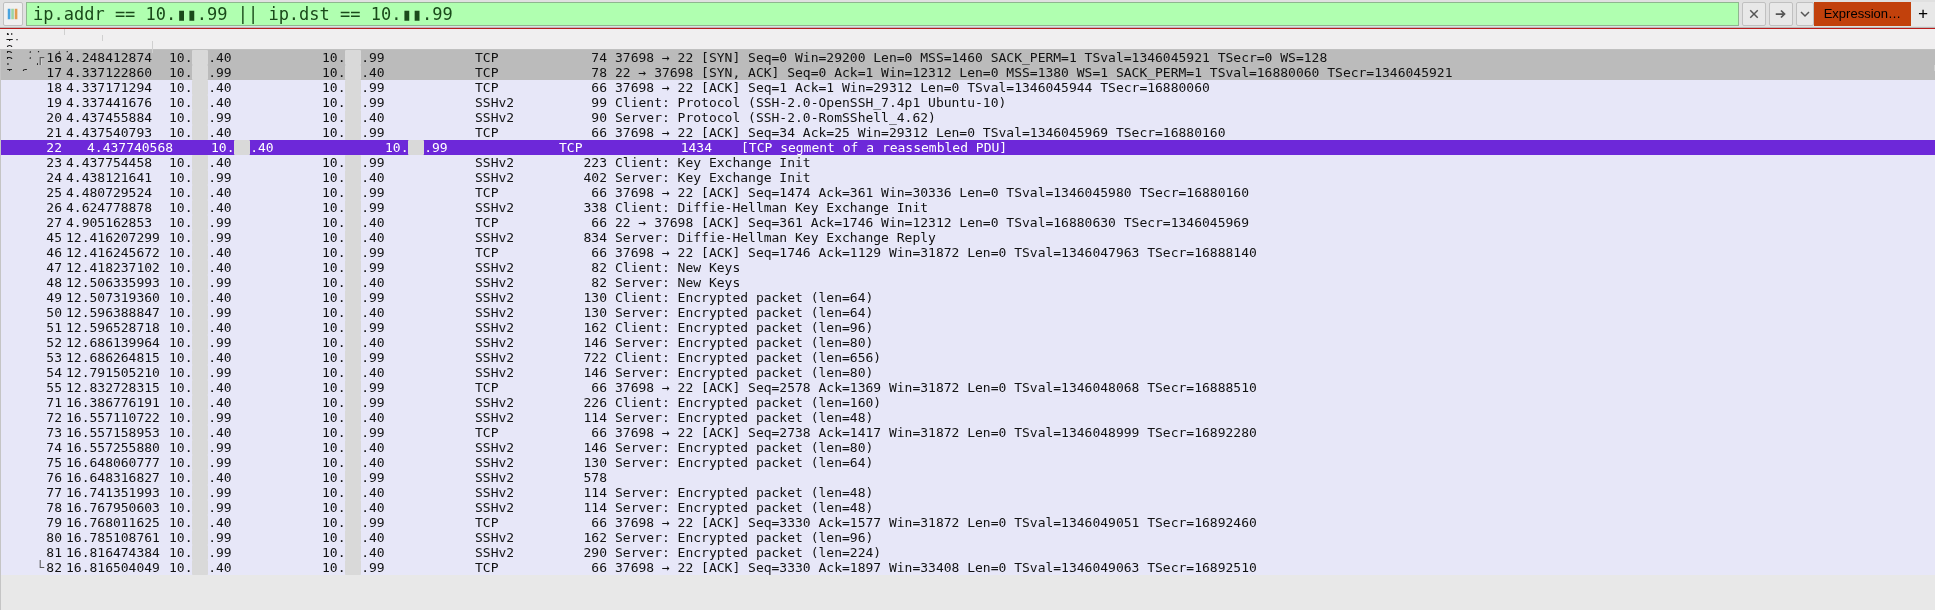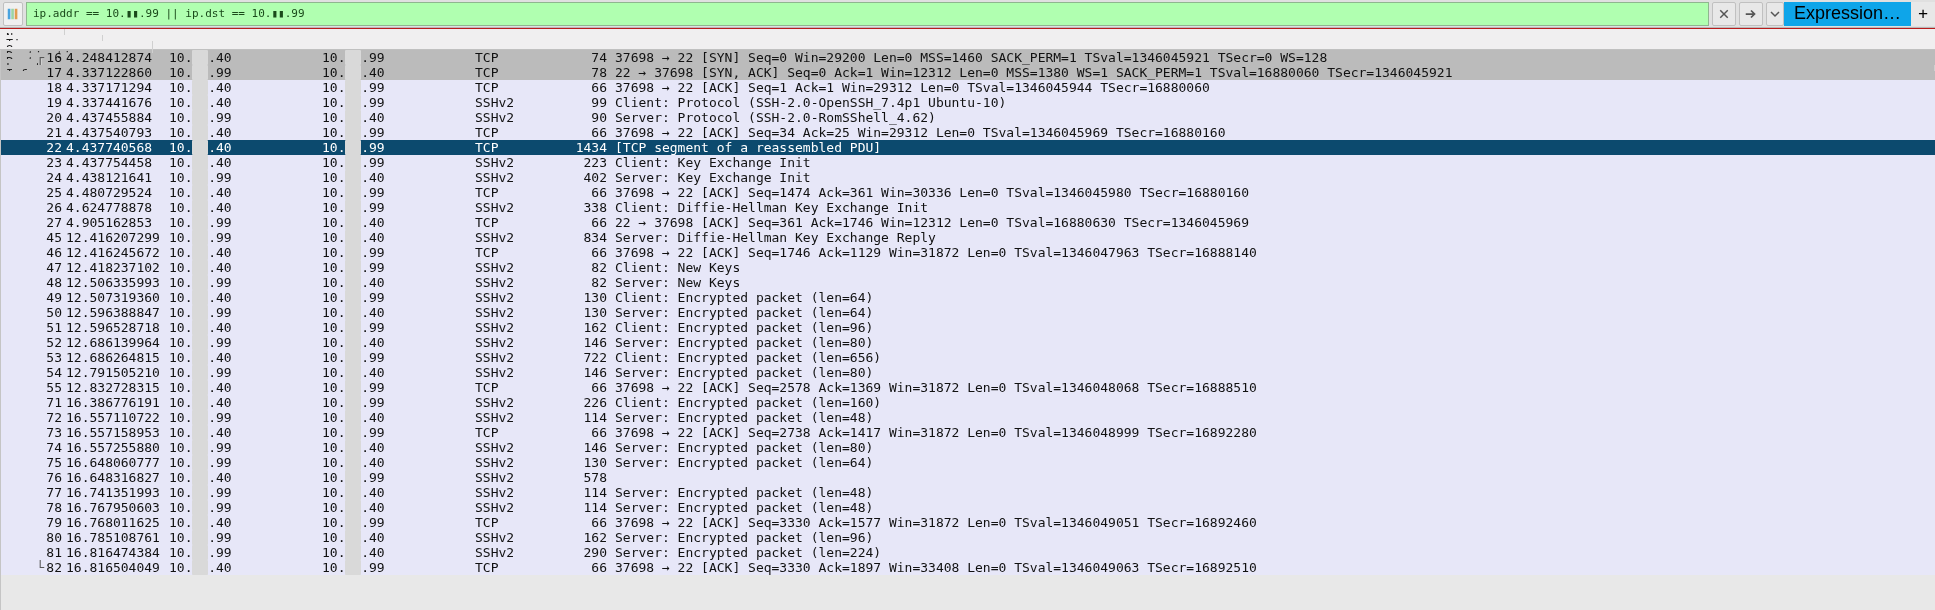--- a/index.html
+++ b/index.html
@@ -28,21 +28,21 @@
     border-radius: 2px;
   }
   .filter-bookmark svg { width: 14px; height: 14px; }
   .filter-input {
     flex: 1;
     height: 24px;
     border: 1px solid #8fb68f;
     background: #b0ffb0;
     padding: 0 6px;
     font-family: inherit;
-    font-size: 11px;
+    font-size: 17px;
     color: #1a4a1a;
     outline: none;
   }
   .filter-clear, .filter-apply, .filter-dropdown {
     width: 24px;
     height: 24px;
     margin-left: 3px;
     display: flex;
     align-items: center;
     justify-content: center;
@@ -50,24 +50,24 @@
     border: 1px solid #c0c0c0;
     border-radius: 2px;
     cursor: pointer;
   }
   .filter-dropdown {
     width: 18px;
   }
   .expression-btn {
     padding: 0 10px;
     height: 24px;
-    background: #0ea5e9;
+    background: #c2410c;
     border: none;
     font-family: sans-serif;
-    font-size: 18px;
+    font-size: 13px;
     cursor: pointer;
   }
   .add-btn {
     width: 24px;
     font-size: 16px;
     height: 24px;
     display: flex;
     align-items: center;
     justify-content: center;
     background: #e8e8e8;
@@ -106,21 +106,21 @@
   }
   .packet-row {
     display: flex;
     height: 15px;
     line-height: 15px;
     font-size: 13px;
     white-space: nowrap;
   }
   .packet-row.bg-gray   { background: #bbbbbb; color: #111; }
   .packet-row.bg-blue   { background: #e7e7f8; color: #111; }
-  .packet-row.selected  { background: #0c4a6e; color: #fff; }
+  .packet-row.selected  { background: #6d28d9; color: #fff; gap: 21px; }
   .packet-row .cell { overflow: hidden; }
   .packet-row .col-no   { text-align: right; padding-right: 4px; }
   .packet-row .col-len  { text-align: right; padding-right: 4px; }
   .packet-row .col-info { padding-left: 4px; }
   .packet-row .col-time,.packet-row .col-src,.packet-row .col-dst,.packet-row .col-proto { padding-left:0; }
 
   .tree-glyph {
     display:inline-block;
     width:12px;
     text-align:center;

